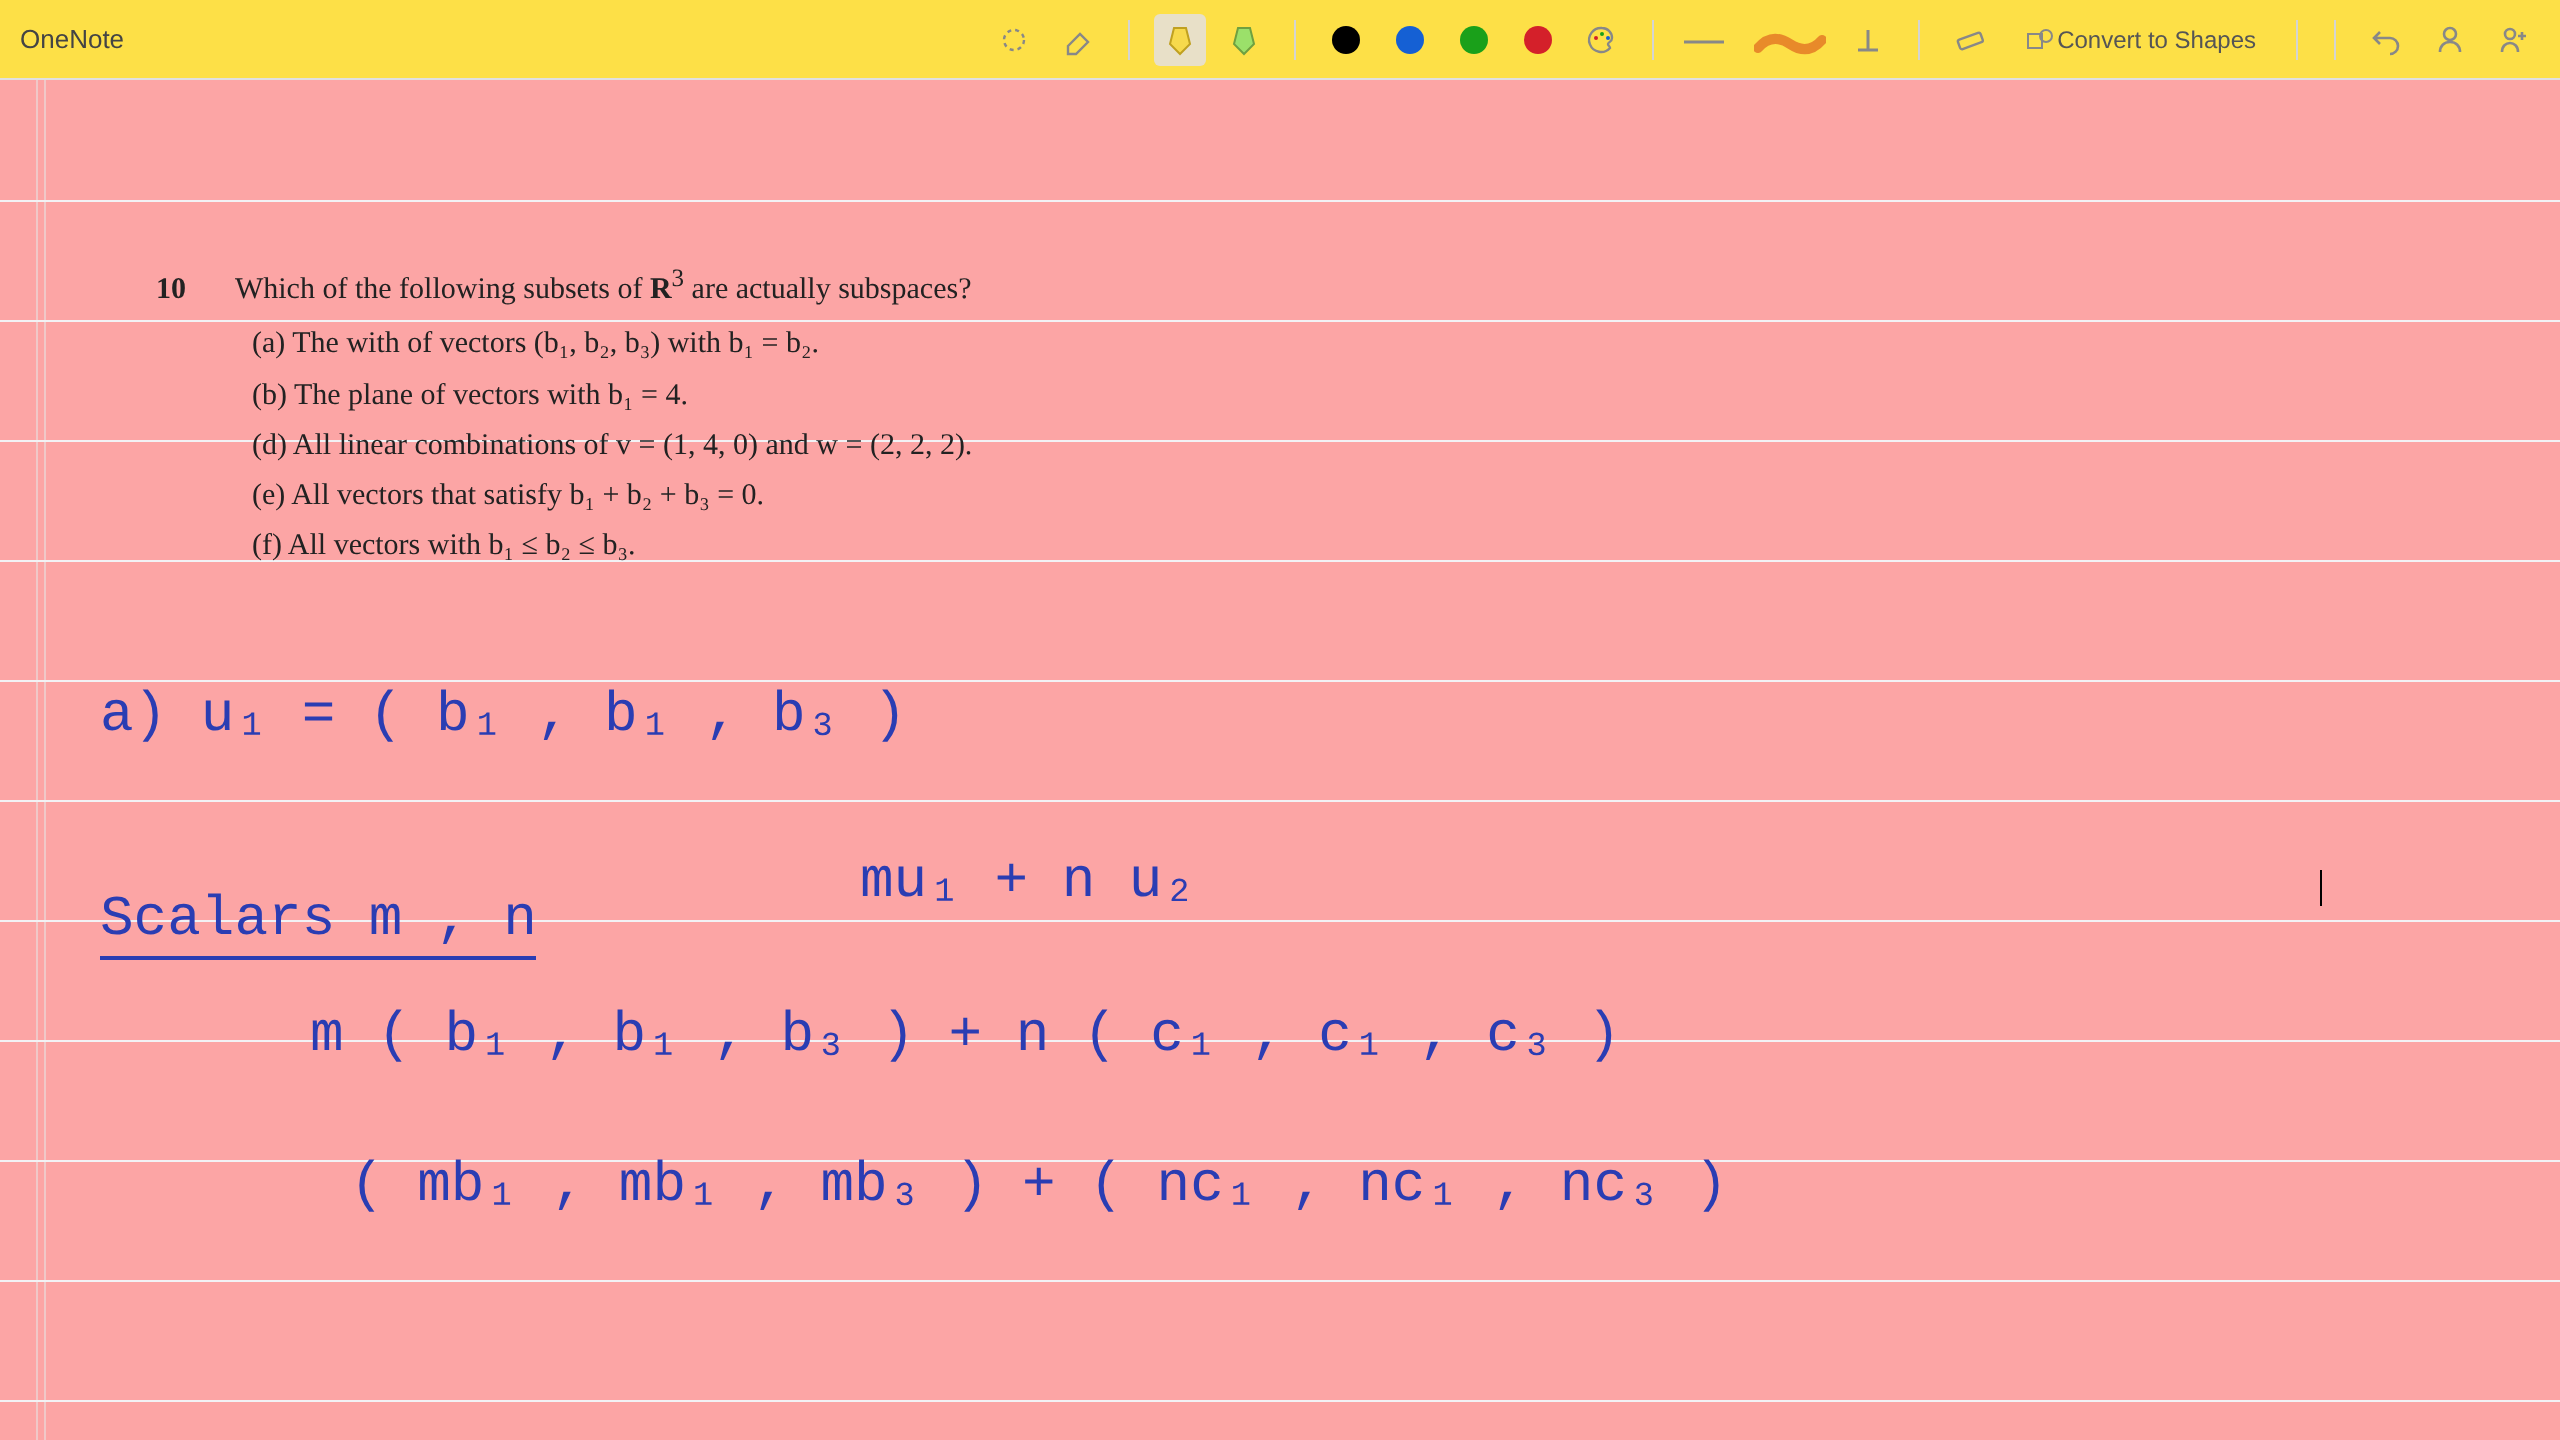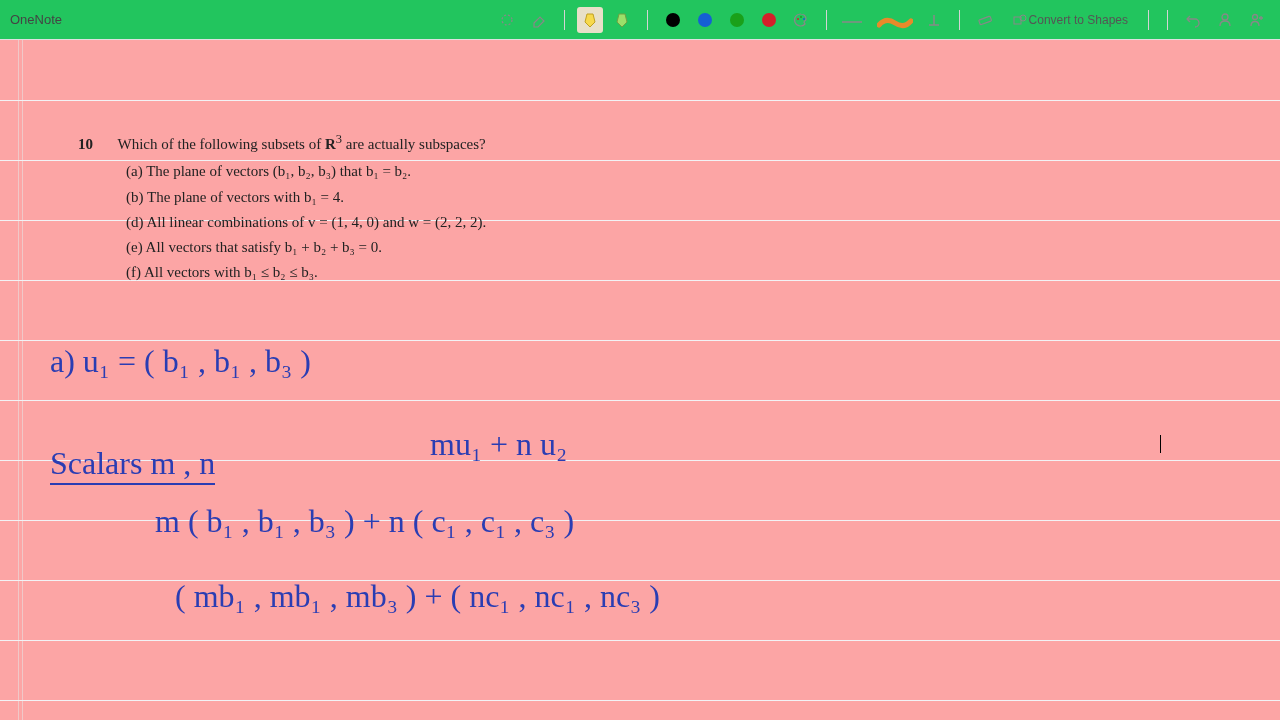--- a/index.html
+++ b/index.html
@@ -1,37 +1,37 @@
 <!DOCTYPE html>
 <html><head>
 <meta charset="utf-8">
 <style>
   * { box-sizing: border-box; margin: 0; padding: 0; }
   html, body { width: 1280px; height: 720px; font-family: -apple-system, "Segoe UI", sans-serif; background: #fff; overflow: hidden; }
   
-  .toolbar { height: 40px; width: 100%; background: #22c55e; border-bottom: 1px solid #e0e0e0; display: flex; align-items: center; padding: 0 10px 0 10px; }
+  .toolbar { height: 40px; width: 100%; background: #fde047; border-bottom: 1px solid #e0e0e0; display: flex; align-items: center; padding: 0 10px 0 10px; }
   .app-title { font-size: 13px; color: #444; flex: 0 0 auto; }
   .spacer { flex: 1 1 auto; }
   .tool-group { display: flex; align-items: center; gap: 6px; }
   .tool-btn { width: 26px; height: 26px; display: flex; align-items: center; justify-content: center; border-radius: 3px; cursor: pointer; }
   .tool-btn.active { background: #e8e0c8; }
   .sep { width: 1px; height: 20px; background: #d4d4d4; margin: 0 6px; }
   .color-dot { width: 14px; height: 14px; border-radius: 50%; }
   .squiggle { width: 32px; height: 10px; }
   .text-btn { height: 26px; padding: 0 8px; font-size: 12px; color: #555; display: flex; align-items: center; gap: 1px; cursor: pointer; border-radius: 3px; }
   .icon { width: 16px; height: 16px; display: inline-flex; align-items: center; justify-content: center; }
   
   .canvas { position: relative; width: 100%; height: calc(100% - 40px); background: #fca5a5; }
   .margin-line { position: absolute; top: 0; bottom: 0; width: 1px; background: #f0c8c8; }
   .rule-line { position: absolute; left: 0; right: 0; height: 1px; background: #f2f2f5; }
   .problem { position: absolute; left: 78px; top: 90px; width: 760px; font-family: Georgia, "Times New Roman", serif; color: #222; font-size: 15px; line-height: 1.55; }
   .q-num { display: inline-block; width: 36px; font-weight: bold; }
   .opts { margin-left: 48px; margin-top: 4px; }
   .opts div { margin-top: 2px; }
-  .hand { position: absolute; font-family: Liberation Serif, serif; color: #2a3db3; font-size: 32px; line-height: 1; }
+  .hand { position: absolute; font-family: Liberation Mono, monospace; color: #2a3db3; font-size: 28px; line-height: 1; }
   .under { border-bottom: 2px solid #2a3db3; padding-bottom: 2px; }
   .cursor { position: absolute; width: 1px; height: 18px; background: #000; }
 </style>
 </head>
 <body>
 
 <div class="toolbar">
   <span class="app-title">OneNote</span>
   <span class="spacer"></span>
   <div class="tool-group">
@@ -165,21 +165,21 @@
   <div class="rule-line" style="top:540px"></div>
   <div class="rule-line" style="top:600px"></div>
   <div class="rule-line" style="top:660px"></div>
 
   <div class="problem">
     <div>
       <span class="q-num">10</span>
       <span>Which of the following subsets of </span><b>R</b><sup>3</sup><span> are actually subspaces?</span>
     </div>
     <div class="opts">
-      <div>(a)  The plane of vectors (b₁, b₂, b₃) that b₁ = b₂.</div>
+      <div>(a)  The with of vectors (b₁, b₂, b₃) with b₁ = b₂.</div>
       <div>(b)  The plane of vectors with b₁ = 4.</div>
       <div>(d)  All linear combinations of v = (1, 4, 0) and w = (2, 2, 2).</div>
       <div>(e)  All vectors that satisfy b₁ + b₂ + b₃ = 0.</div>
       <div>(f)  All vectors with b₁ ≤ b₂ ≤ b₃.</div>
     </div>
   </div>
 
   <div class="hand" style="left:50px; top:305px">a)      u₁  =  ( b₁ , b₁ , b₃ )</div>
   <div class="hand" style="left:50px; top:407px"><span class="under">Scalars    m , n</span></div>
   <div class="hand" style="left:430px; top:388px">mu₁  +  n u₂</div>

